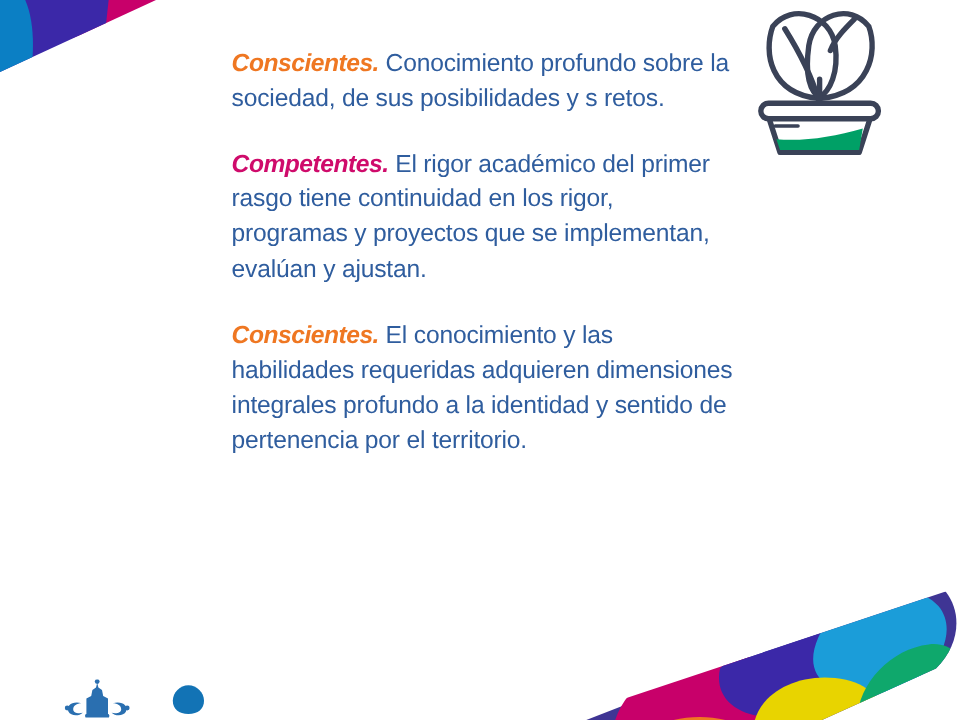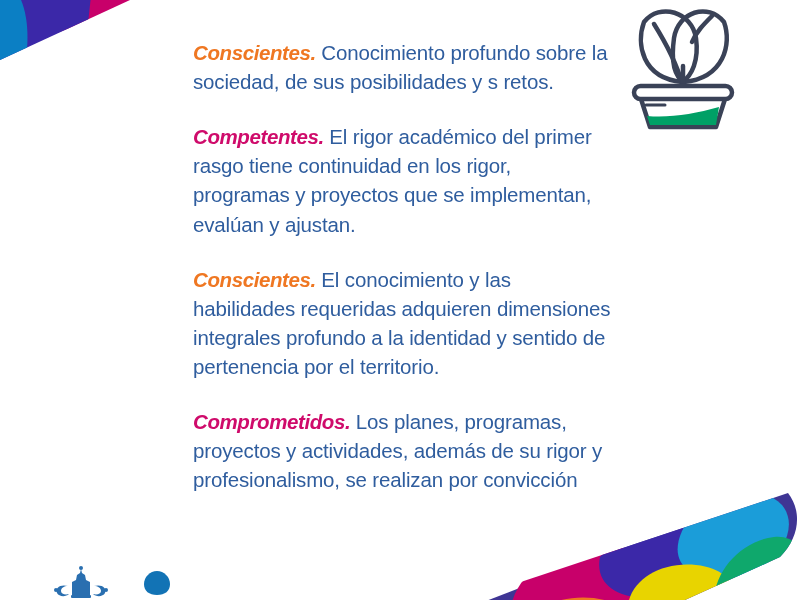--- a/index.html
+++ b/index.html
@@ -126,21 +126,20 @@
   </svg>
 
   <div id="content">
 
     <p class="para"><span class="lead lead-orange">Conscientes.</span><span> Conocimiento profundo sobre la sociedad, de sus posibilidades y s retos.</span></p>
 
     <p class="para"><span class="lead lead-magenta">Competentes.</span><span> El rigor académico del primer rasgo tiene continuidad en los rigor, programas y proyectos que se implementan, evalúan y ajustan.</span></p>
 
     <p class="para"><span class="lead lead-orange">Conscientes.</span><span> El conocimiento y las habilidades requeridas adquieren dimensiones integrales profundo a la identidad y sentido de pertenencia por el territorio.</span></p>
 
-    <p class="para"><span class="lead lead-magenta">Comprometidos.</span><span> Los planes, programas, proyectos y actividades, además de su rigor y profesionalismo, se realizan por convicción</span></p>
 
   </div>
 
   <svg id="bottom-right-deco" class="corner-deco" viewBox="0 0 330 125">
     <defs>
       <clipPath id="brClip">
         <path d="M318,18 C332,36 330,62 310,82 L215,125 L0,125 L0,124 Z"></path>
       </clipPath>
     </defs>
     <g clip-path="url(#brClip)">

